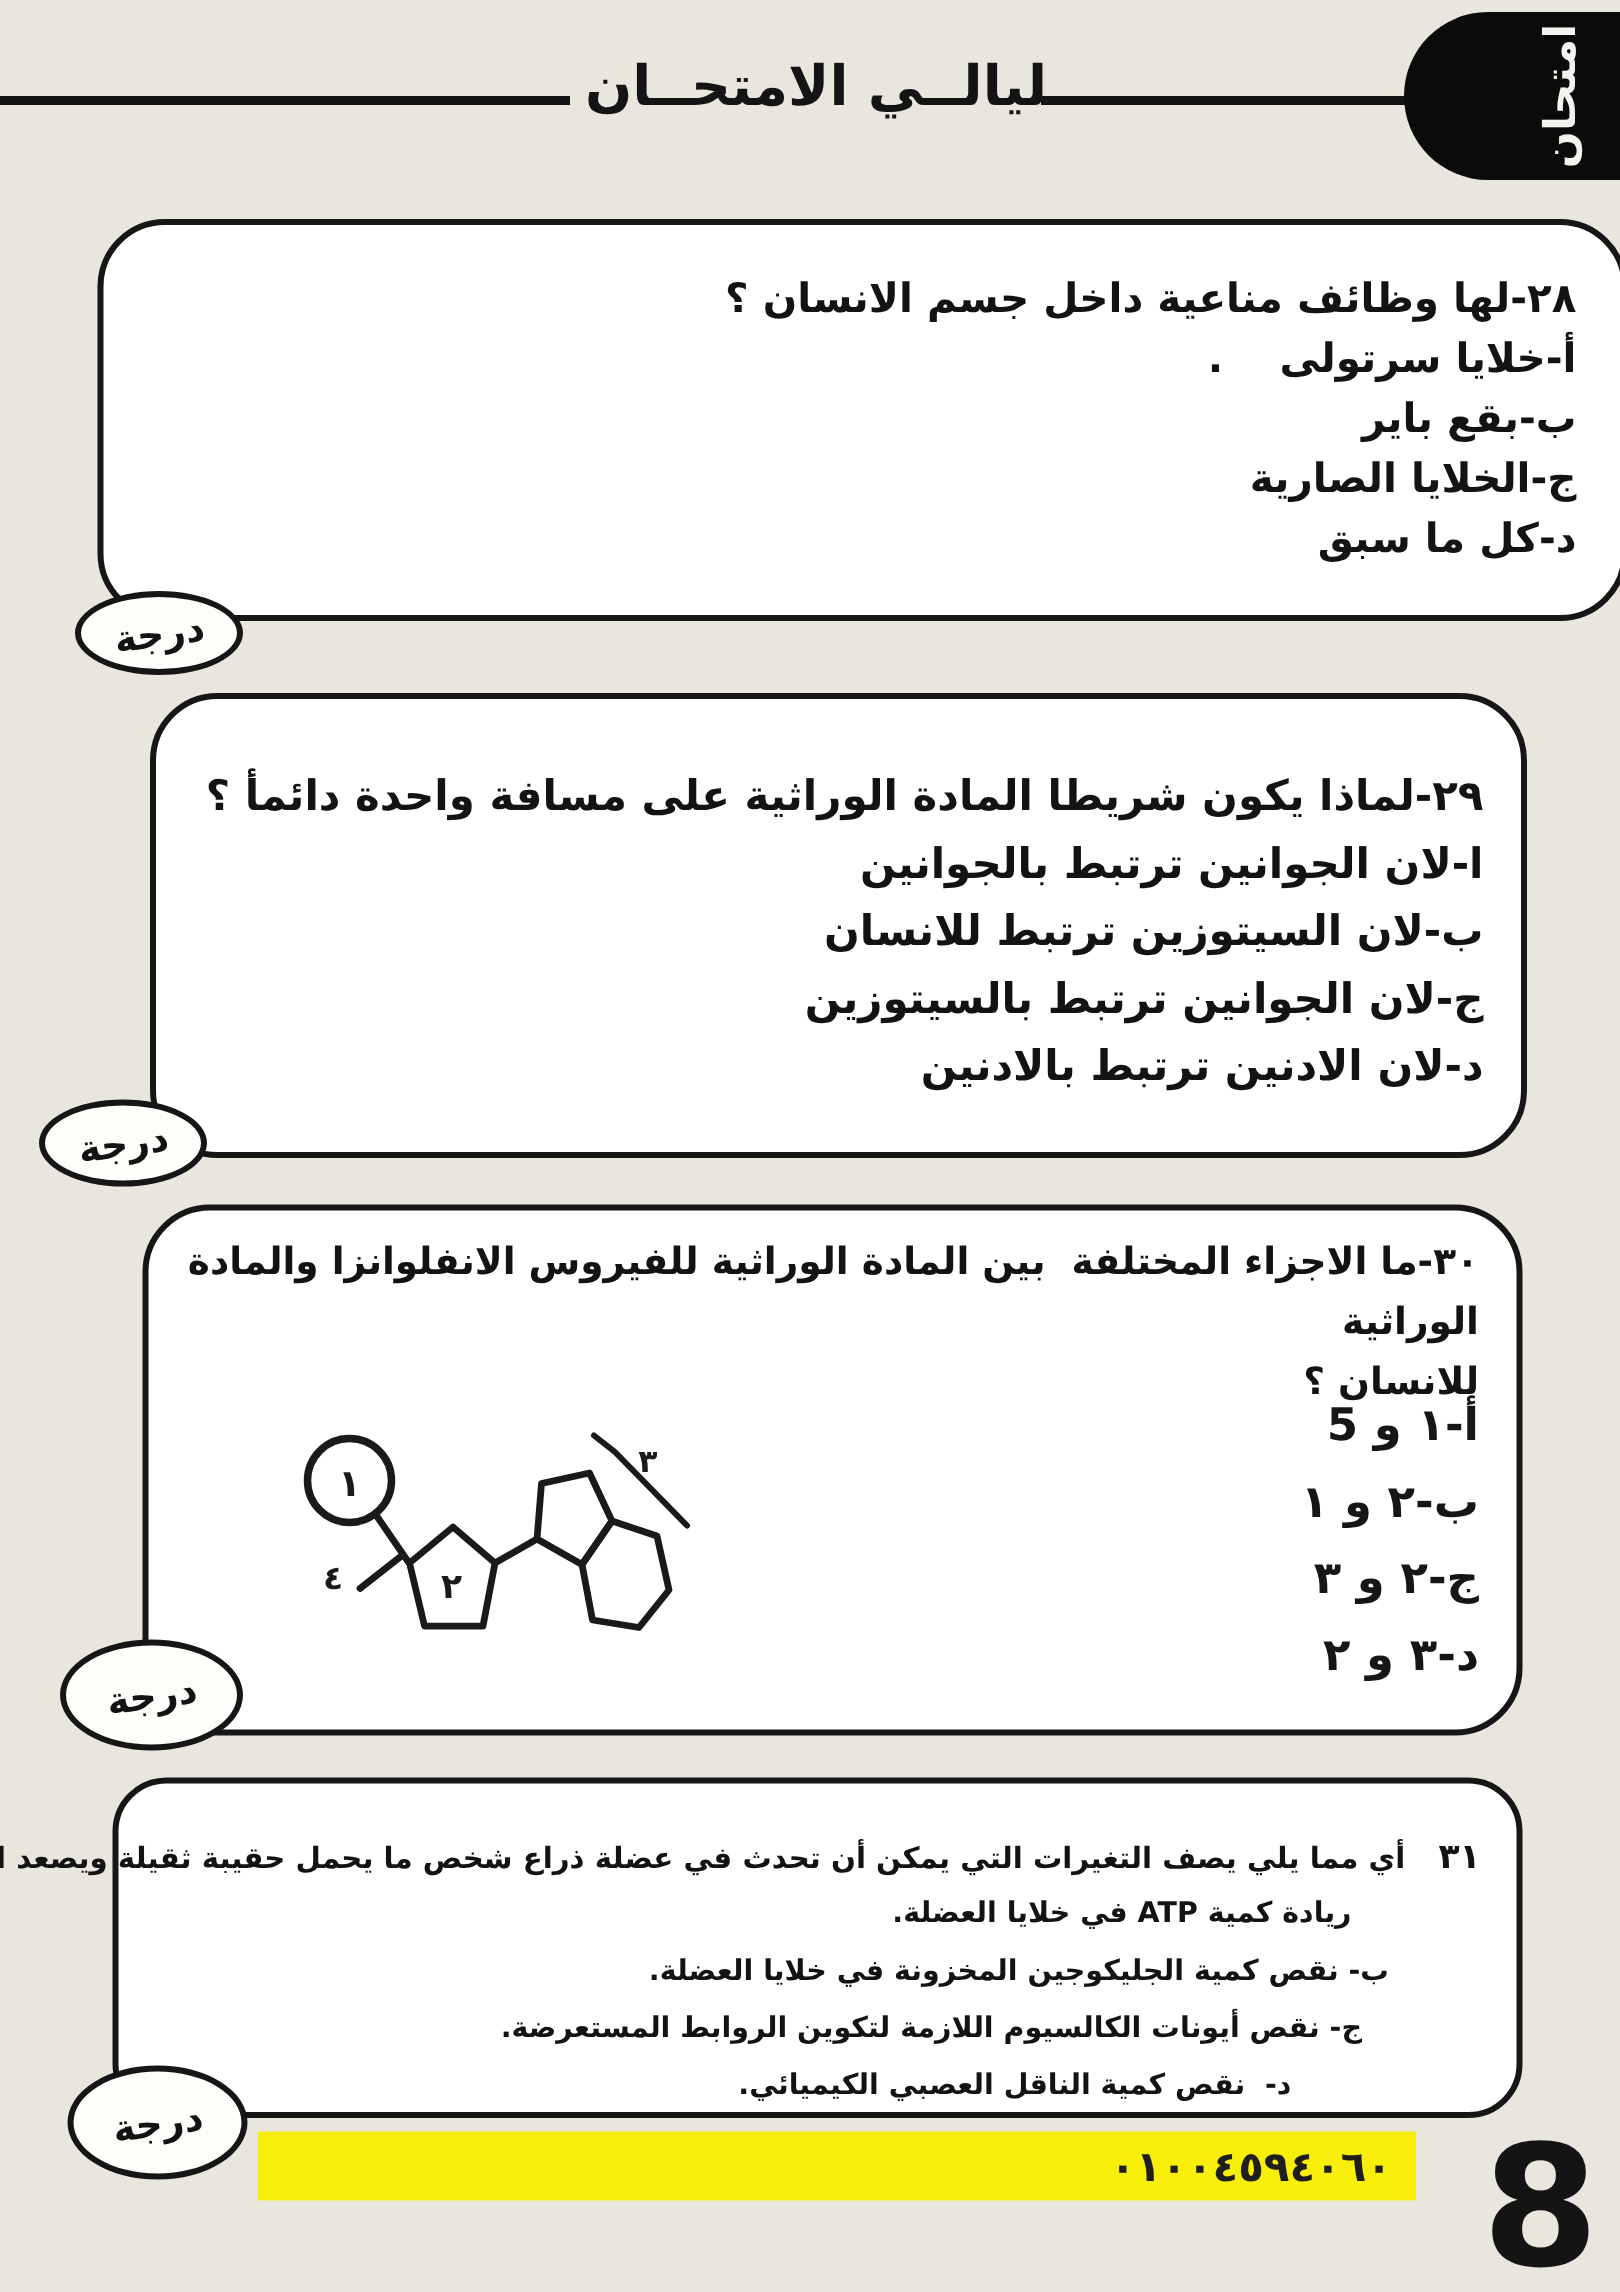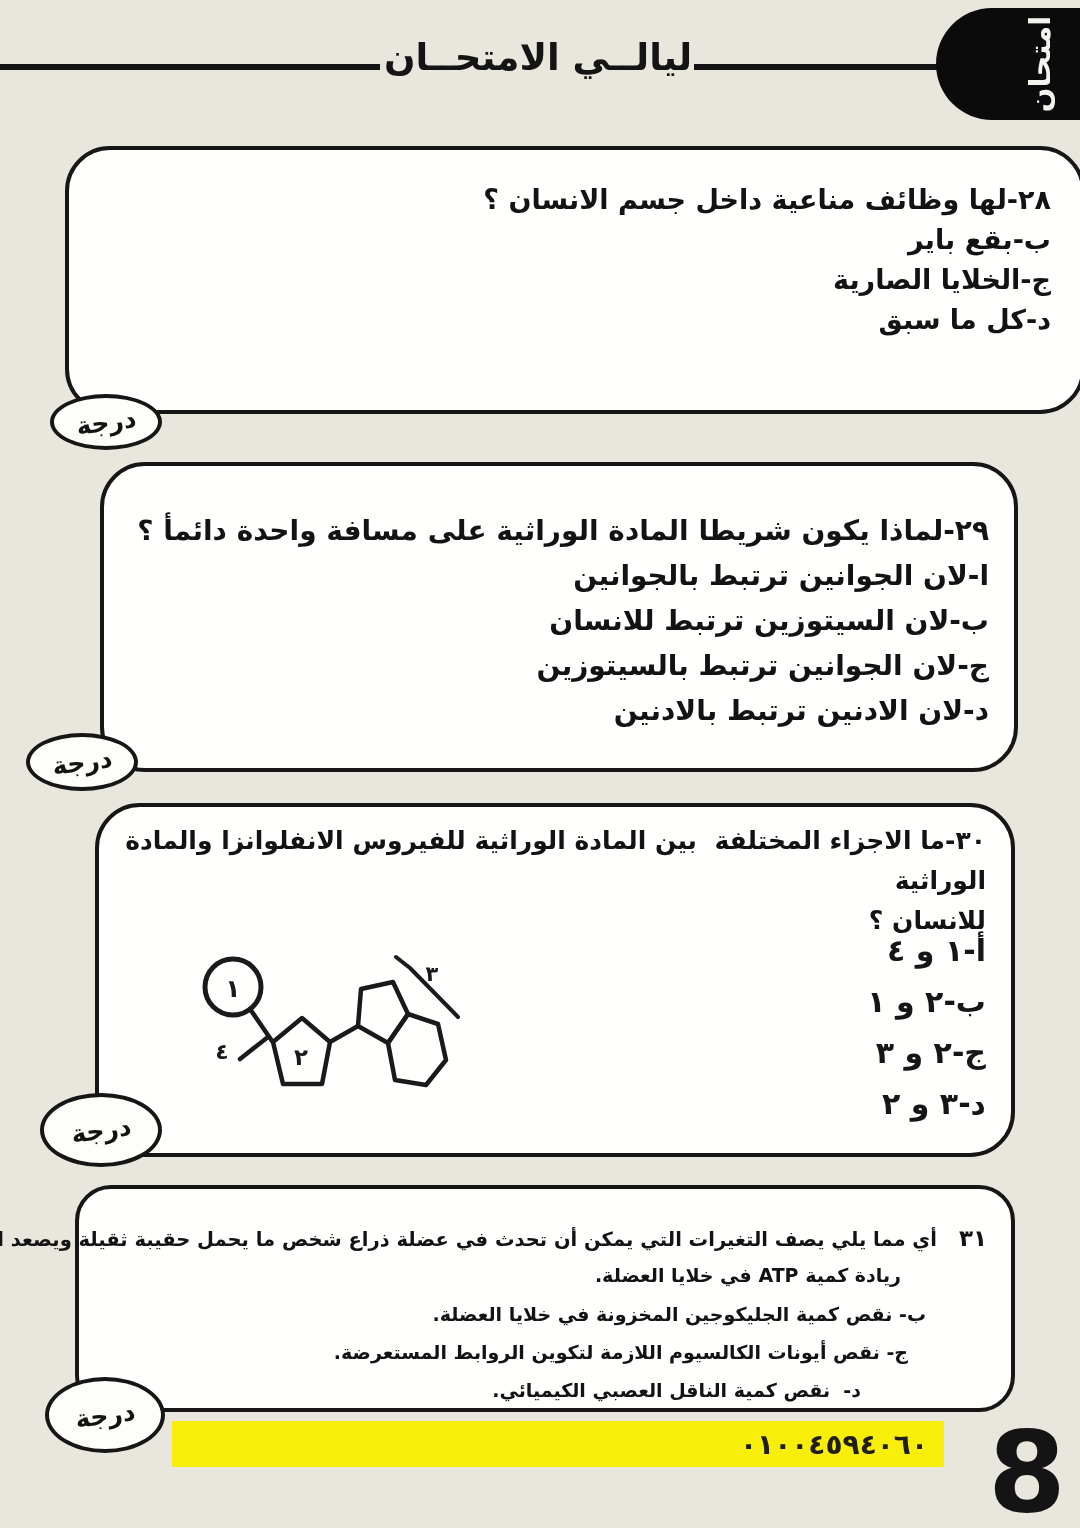--- a/index.html
+++ b/index.html
@@ -7,21 +7,21 @@
     width:1080px;height:1528px;
     background:#e9e6de;
     font-family:"DejaVu Sans", sans-serif;
     position:relative;overflow:hidden;
     color:#161616;
   }
   .page{position:absolute;inset:0;}
   .hline{position:absolute;height:6px;background:#141414;}
   .page-title{
     position:absolute;left:378px;top:36px;width:320px;
-    text-align:center;direction:rtl;
+    text-align:right;direction:rtl;
     font-size:37px;font-weight:700;color:#141414;white-space:nowrap;
   }
   .side-tab{
     position:absolute;left:936px;top:8px;width:144px;height:112px;
     background:#0b0b0b;border-radius:60px 0 0 60px;
   }
   .side-tab-text{
     position:absolute;left:72%;top:50%;
     transform:translate(-50%,-50%) rotate(-90deg);
     color:#f5f3ee;font-size:29px;font-weight:700;white-space:nowrap;
@@ -75,20 +75,21 @@
   <div class="hline" style="left:0;top:64px;width:380px;"></div>
   <div class="page-title">ليالــي الامتحــان</div>
   <div class="hline" style="left:694px;top:64px;width:246px;"></div>
   <div class="side-tab">
     <span class="side-tab-text">امتحان</span>
   </div>
 
   <div class="qbox" style="left:65px;top:146px;width:1020px;height:268px;">
     <div class="qcontent" style="padding:30px 30px 0 0;font-size:27px;line-height:40px;">
       <div>٢٨-لها وظائف مناعية داخل جسم الانسان ؟</div>
+      <div>أ-خلايا سرتولى&nbsp;&nbsp;&nbsp;&nbsp;.</div>
       <div>ب-بقع باير</div>
       <div>ج-الخلايا الصارية</div>
       <div>د-كل ما سبق</div>
     </div>
   </div>
   <div class="grade" style="left:50px;top:394px;width:112px;height:56px;">
     <span>درجة</span>
   </div>
 
   <div class="qbox" style="left:100px;top:462px;width:918px;height:310px;">
@@ -103,21 +104,21 @@
   <div class="grade" style="left:26px;top:733px;width:112px;height:58px;">
     <span>درجة</span>
   </div>
 
   <div class="qbox" style="left:95px;top:803px;width:920px;height:354px;">
     <div class="qcontent" style="padding:14px 25px 0 0;font-size:25px;line-height:40px;">
       <div>٣٠-ما الاجزاء المختلفة&nbsp; بين المادة الوراثية للفيروس الانفلوانزا والمادة الوراثية</div>
       <div>للانسان ؟</div>
     </div>
     <div class="q30-options">
-      <div>أ-١ و ٤</div>
+      <div>أ-١ و 5</div>
       <div>ب-٢ و ١</div>
       <div>ج-٢ و ٣</div>
       <div>د-٣ و ٢</div>
     </div>
     <svg class="nucleotide" width="300" height="170" viewBox="0 0 300 170">
       <g fill="none" stroke="#1a1a1a" stroke-width="4.5" stroke-linejoin="round" stroke-linecap="round">
         <circle cx="63" cy="50" r="28" stroke-width="5"></circle>
         <line x1="80" y1="72" x2="102" y2="104"></line>
         <line x1="70" y1="122" x2="98" y2="100"></line>
         <polygon points="132,81 160,105 152,147 113,147 103,105"></polygon>

